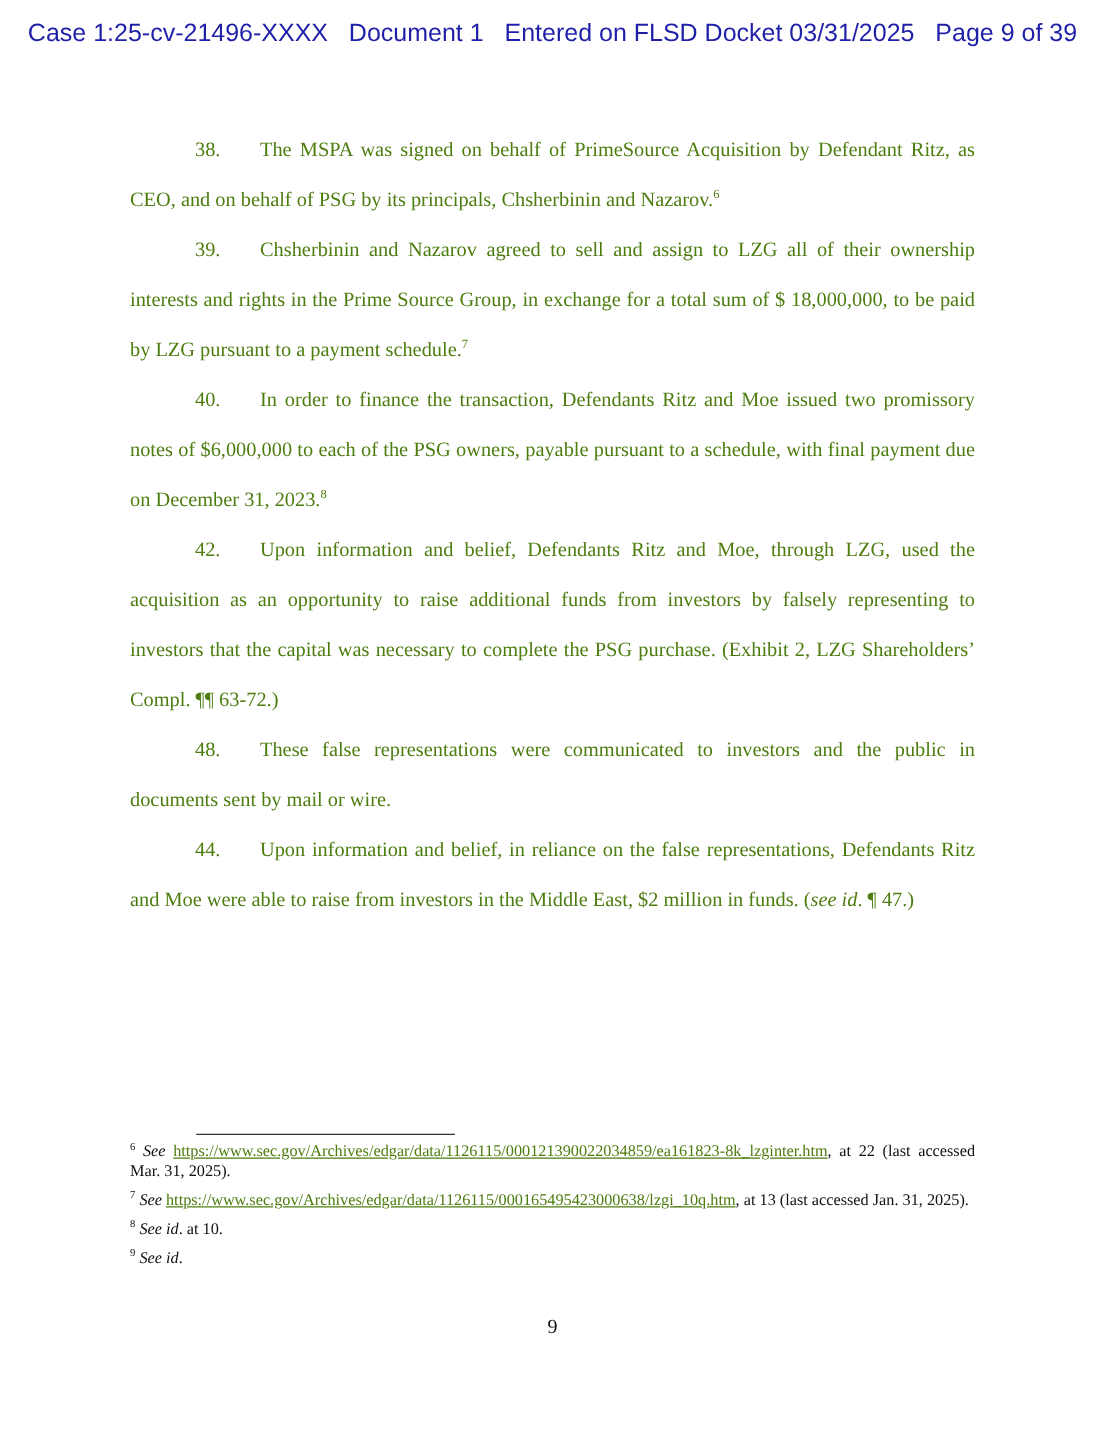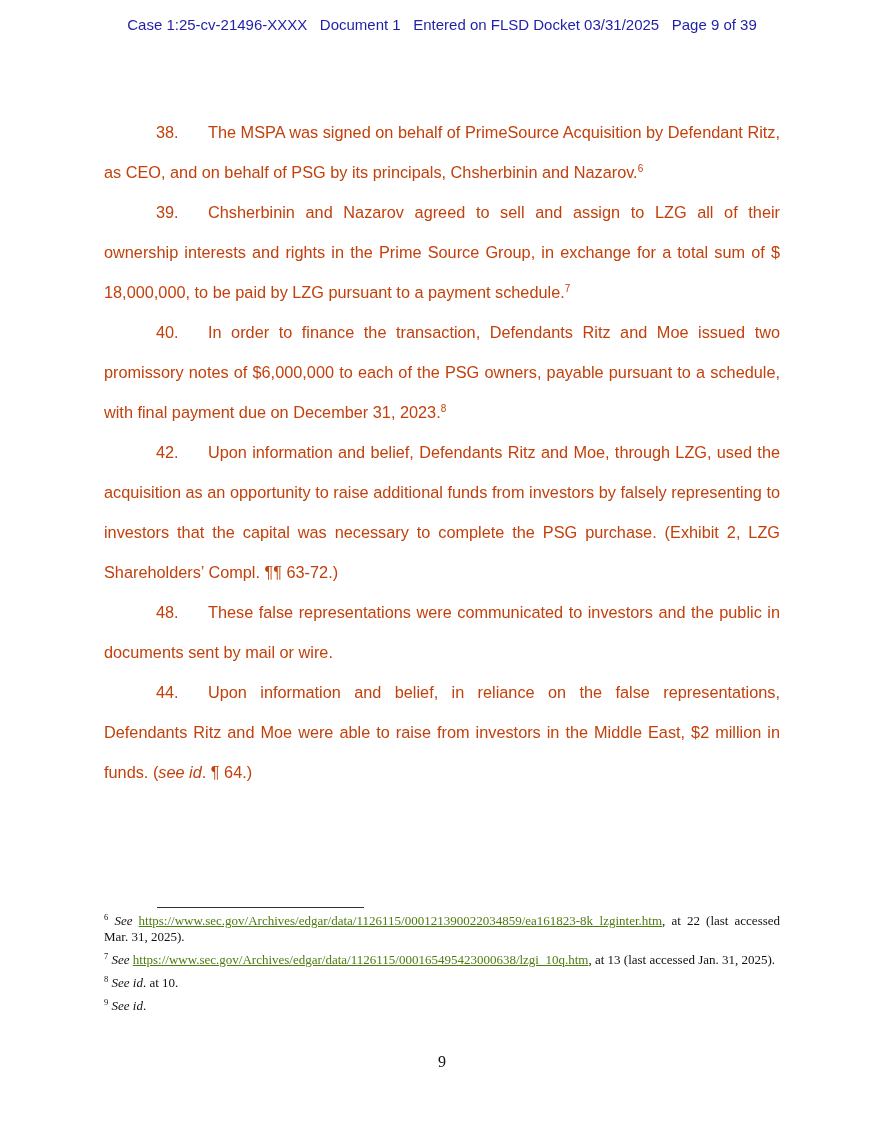--- a/index.html
+++ b/index.html
@@ -1,24 +1,24 @@
 <!DOCTYPE html>
 <html><head>
 <meta charset="utf-8">
 <style>
   html, body { margin: 0; padding: 0; background: #ffffff; }
   body { width: 884px; height: 1144px; position: relative; overflow: hidden; }
   .header {
     position: absolute; top: 16px; left: 0; width: 884px; text-align: center;
-    font-family: "Liberation Sans", sans-serif; font-size: 15px; color: #1f1fa8;
+    font-family: "Liberation Sans", sans-serif; font-size: 20px; color: #1f1fa8;
     white-space: pre; letter-spacing: 0px;
   }
   .body-text {
-    position: absolute; left: 104px; width: 676px; top: 112px;
-    font-family: Liberation Sans, sans-serif; font-size: 16.3px; color: #c2410c;
+    position: absolute; left: 104px; width: 676px; top: 100px;
+    font-family: Liberation Serif, serif; font-size: 16.3px; color: #4d7c0f;
     line-height: 40px; text-align: justify;
   }
   .para { margin: 0; text-indent: 52px; }
   .para .num { display: inline-block; width: 52px; text-indent: 0; }
   sup { font-size: 10px; line-height: 0; vertical-align: super; }
   .footrule {
     position: absolute; left: 157px; top: 907px; width: 207px; height: 1px; background: #333;
   }
   .footnotes {
     position: absolute; left: 104px; top: 913px; width: 676px;
@@ -37,21 +37,21 @@
 <body>
 
 <div class="header">Case 1:25-cv-21496-XXXX   Document 1   Entered on FLSD Docket 03/31/2025   Page 9 of 39</div>
 
 <div class="body-text" id="body-text">
     <p class="para"><span class="num">38.</span><span>The MSPA was signed on behalf of PrimeSource Acquisition by Defendant Ritz, as CEO, and on behalf of PSG by its principals, Chsherbinin and Nazarov.</span><sup>6</sup></p>
     <p class="para"><span class="num">39.</span><span>Chsherbinin and Nazarov agreed to sell and assign to LZG all of their ownership interests and rights in the Prime Source Group, in exchange for a total sum of $ 18,000,000, to be paid by LZG pursuant to a payment schedule.</span><sup>7</sup></p>
     <p class="para"><span class="num">40.</span><span>In order to finance the transaction, Defendants Ritz and Moe issued two promissory notes of $6,000,000 to each of the PSG owners, payable pursuant to a schedule, with final payment due on December 31, 2023.</span><sup>8</sup></p>
     <p class="para"><span class="num">42.</span><span>Upon information and belief, Defendants Ritz and Moe, through LZG, used the acquisition as an opportunity to raise additional funds from investors by falsely representing to investors that the capital was necessary to complete the PSG purchase. (Exhibit 2, LZG Shareholders’ Compl. ¶¶ 63-72.)</span></p>
     <p class="para"><span class="num">48.</span><span>These false representations were communicated to investors and the public in documents sent by mail or wire.</span></p>
-    <p class="para"><span class="num">44.</span><span>Upon information and belief, in reliance on the false representations, Defendants Ritz and Moe were able to raise from investors in the Middle East, $2 million in funds. (</span><i>see id</i><span>. ¶ 64.)</span></p>
+    <p class="para"><span class="num">44.</span><span>Upon information and belief, in reliance on the false representations, Defendants Ritz and Moe were able to raise from investors in the Middle East, $2 million in funds. (</span><i>see id</i><span>. ¶ 47.)</span></p>
   </div>
 
 <div class="footrule"></div>
 
 <div class="footnotes" id="footnotes">
     <p class="fn"><sup>6</sup> <i>See</i>  <a>https://www.sec.gov/Archives/edgar/data/1126115/000121390022034859/ea161823-8k_lzginter.htm</a><span>, at 22 (last accessed Mar. 31, 2025).</span></p>
     <p class="fn"><sup>7</sup> <i>See</i>  <a>https://www.sec.gov/Archives/edgar/data/1126115/000165495423000638/lzgi_10q.htm</a><span>, at 13 (last accessed Jan. 31, 2025).</span></p>
     <p class="fn"><sup>8</sup> <i>See id</i><span>. at 10.</span></p>
     <p class="fn"><sup>9</sup> <i>See id</i><span>.</span></p>
   </div>

